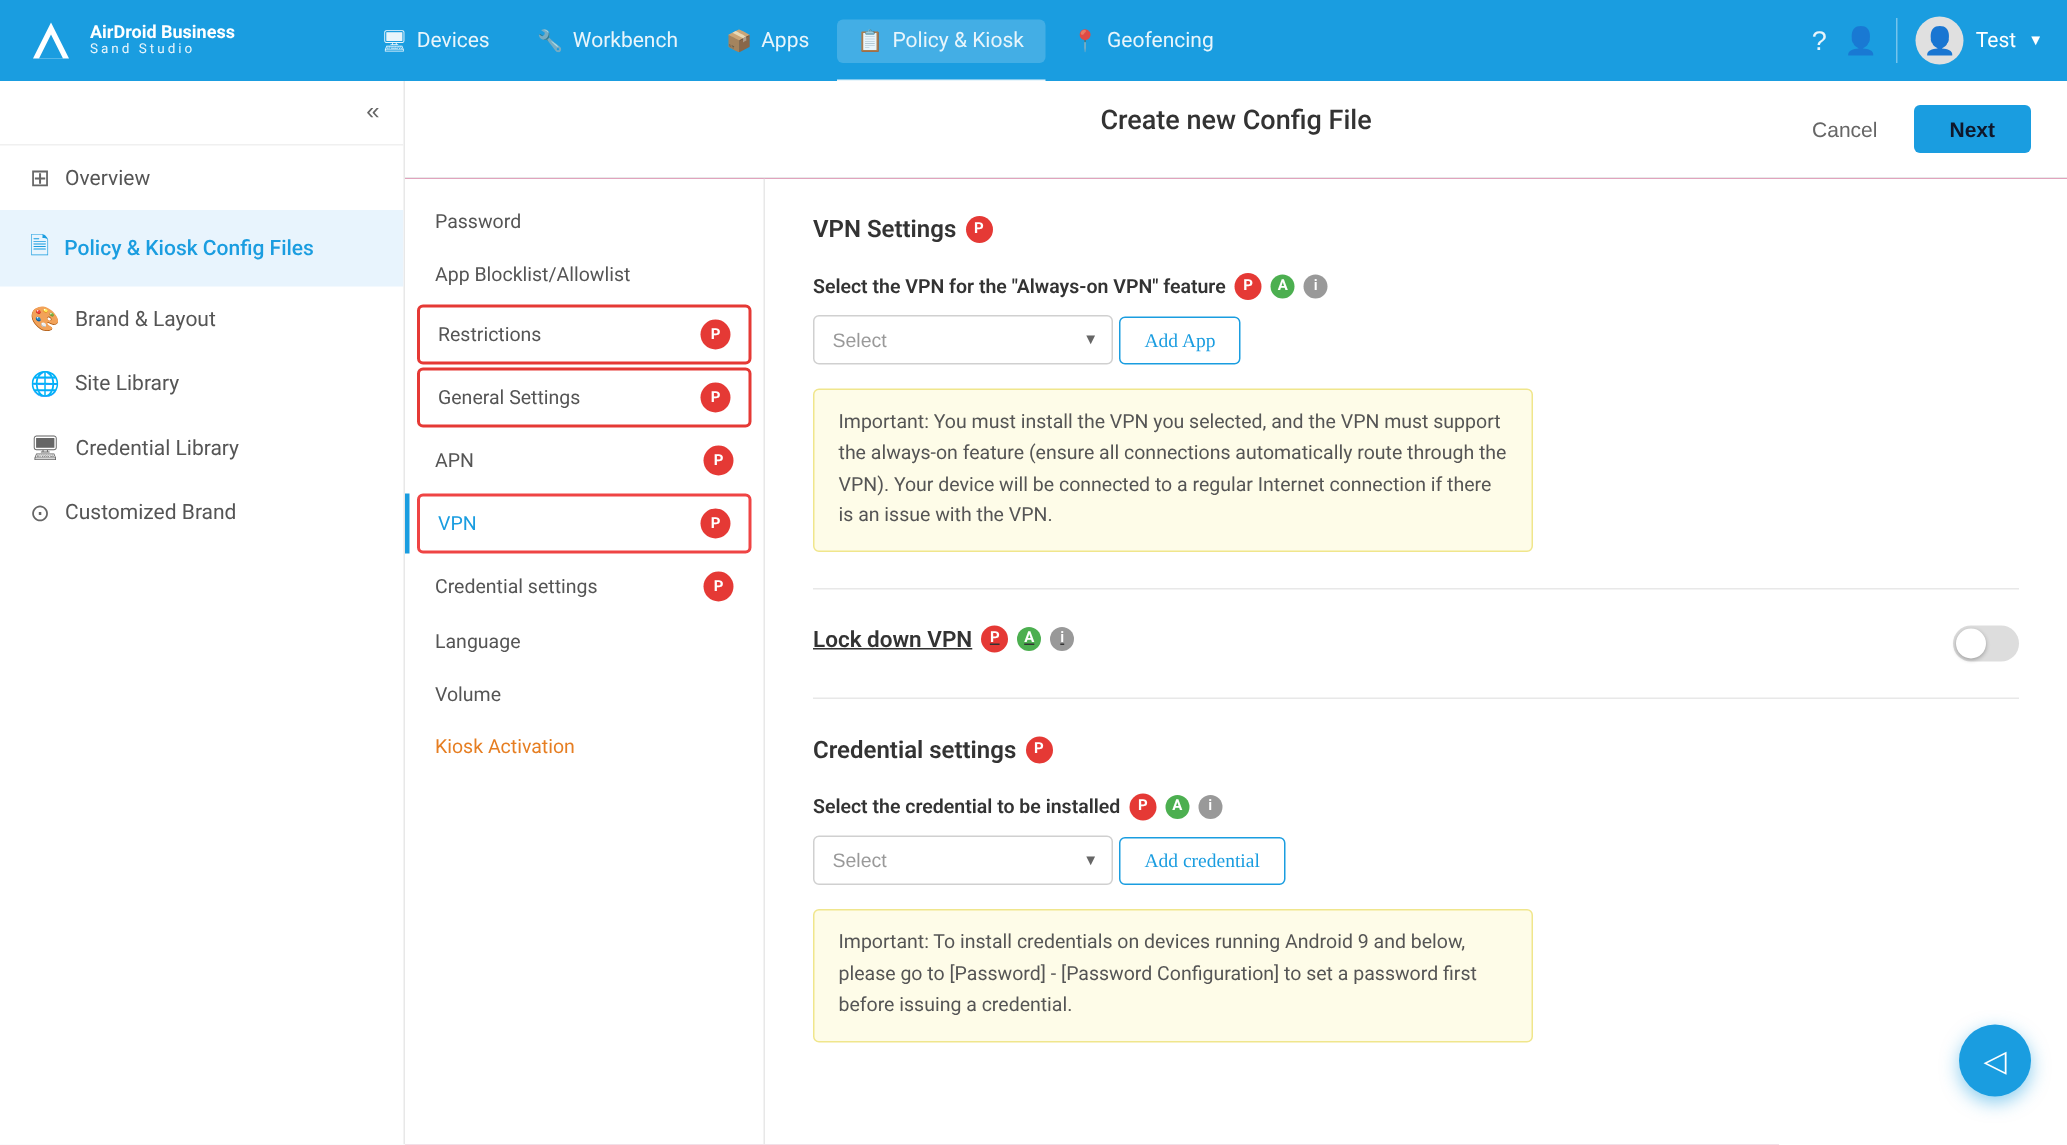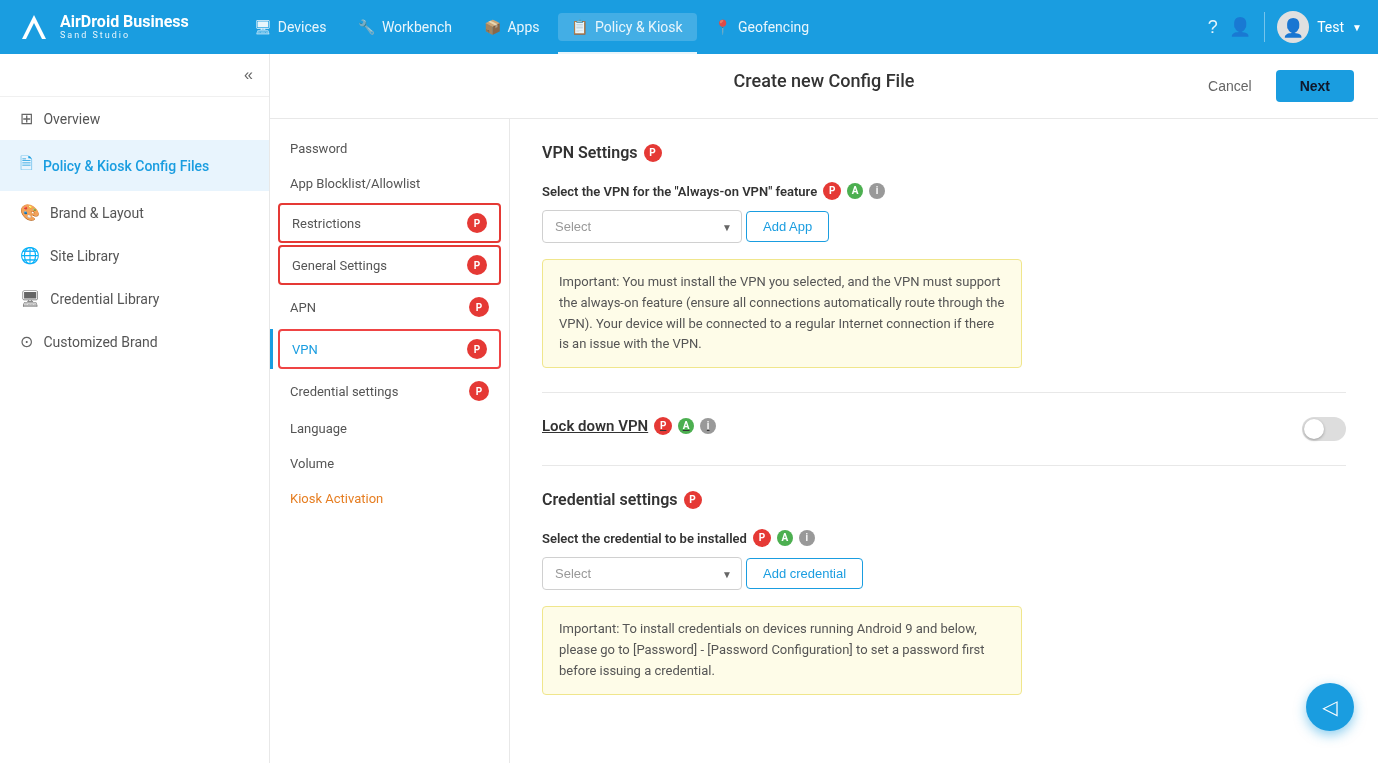--- a/index.html
+++ b/index.html
@@ -16,21 +16,21 @@
       position: fixed;
       top: 0; left: 0; right: 0;
       z-index: 100;
     }
     .top-nav .logo {
       display: flex; align-items: center; gap: 8px;
       margin-right: 24px;
       min-width: 200px;
     }
     .logo-text { line-height: 1.1; }
-    .logo-text .brand { font-size: 16px; font-weight: 700; }
+    .logo-text .brand { font-size: 12px; font-weight: 700; }
     .logo-text .sub { font-size: 9px; letter-spacing: 2px; opacity: 0.9; }
     .nav-items { display: flex; align-items: center; gap: 4px; flex: 1; }
     .nav-item {
       padding: 6px 14px;
       color: white;
       cursor: pointer;
       border-radius: 4px;
       display: flex; align-items: center; gap: 6px;
       font-size: 14px;
       opacity: 0.9;
@@ -236,20 +236,21 @@
     }
 
     .btn-add {
       background: white;
       border: 1px solid #1a9de0;
       color: #1a9de0;
       border-radius: 4px;
       padding: 7px 16px;
       font-size: 13px;
       cursor: pointer;
+      font-family: Liberation Serif, serif;
     }
 
     .info-box {
       background: #fefce8;
       border: 1px solid #f0e68c;
       border-radius: 4px;
       padding: 12px 16px;
       font-size: 13px;
       color: #555;
       line-height: 1.6;

